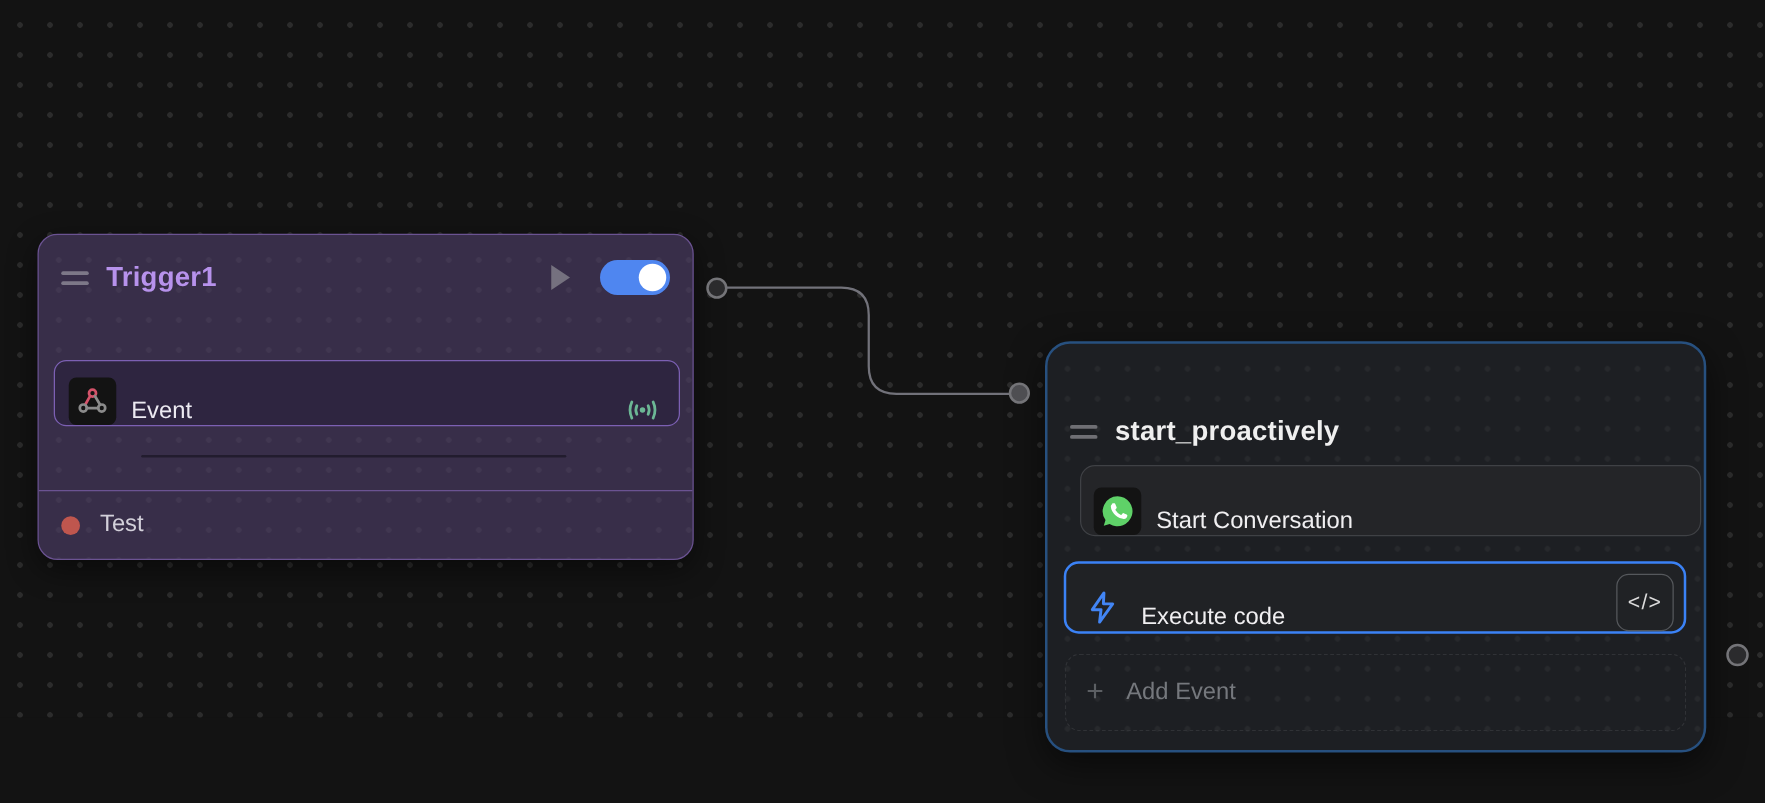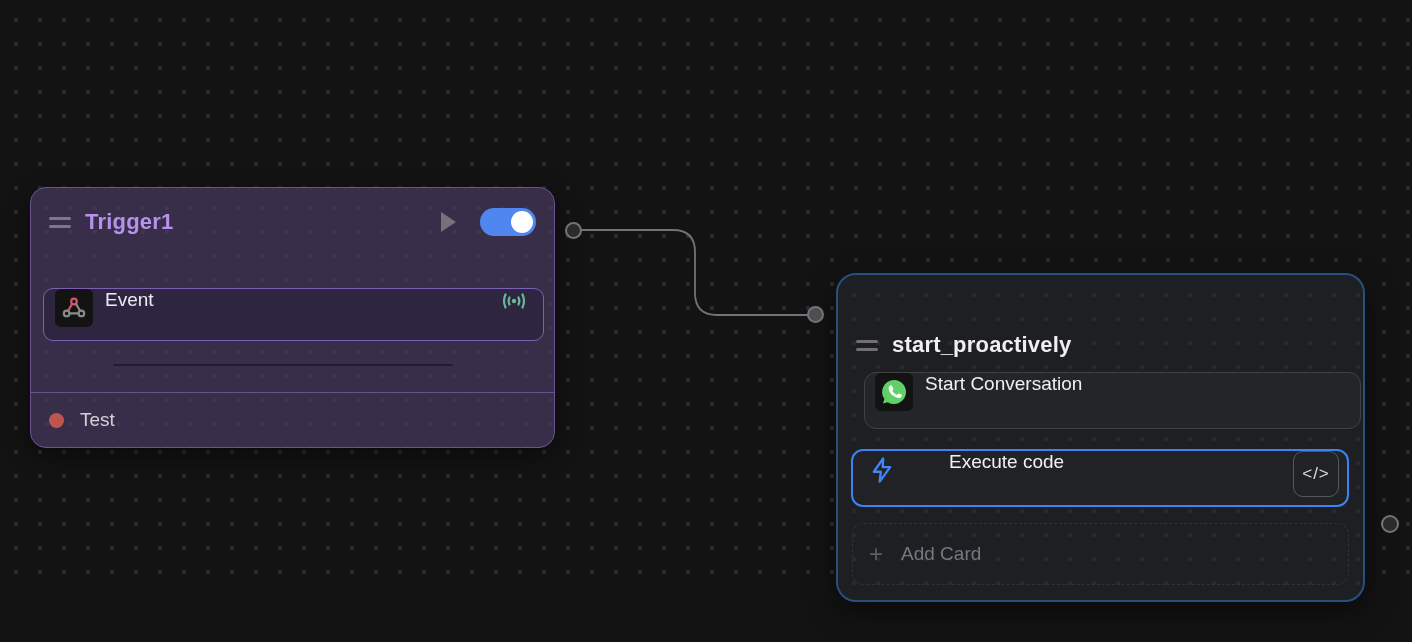--- a/index.html
+++ b/index.html
@@ -95,21 +95,21 @@
     right: 3px;
     width: 22px;
     height: 22px;
     border-radius: 50%;
     background: #ffffff;
   }
 
   .card {
     position: absolute;
     display: flex;
-    align-items: flex-start;
+    align-items: flex-end;
     border-radius: 10px;
     cursor: pointer;
   }
   .event-card {
     left: 12px;
     top: 100px;
     width: 501px;
     height: 53px;
     background: #2e2540;
     border: 1.5px solid #7c60b3;
@@ -198,21 +198,20 @@
   }
   .execute-card {
     left: 13px;
     top: 174px;
     width: 498px;
     height: 58px;
     background: #202225;
     border: 2px solid #3b82f6;
     border-radius: 12px;
     padding: 0 8px 0 10px;
-    gap: 36px;
   }
   .action .card-label { color: #f0eff1; }
   .code-button {
     width: 46px;
     height: 46px;
     border: 1.5px solid #55585c;
     border-radius: 10px;
     background: transparent;
     color: #dcdcdc;
     font-family: "Liberation Sans", sans-serif;
@@ -341,21 +340,21 @@
         <svg width="28" height="28" viewBox="0 0 24 24" fill="none" stroke="#4285f4" stroke-width="2" stroke-linejoin="round">
           <path d="M13 2 L5 13.5 L11 13.5 L10 22 L19 9.5 L12.6 9.5 Z"></path>
         </svg>
       </span>
       <span class="card-label">Execute code</span>
       <span class="code-button">&lt;/&gt;</span>
     </div>
 
     <div class="add-card">
       <span class="plus-icon">+</span>
-      <span class="add-card-label">Add Card</span>
+      <span class="add-card-label">Add Event</span>
     </div>
   </div>
 
   <div class="port filled" style="left:807px; top:306px;"></div>
 
   <div class="port" style="left:1381px; top:515px; width:18px; height:18px;"></div>
 
 </div>
 
 </body></html>

